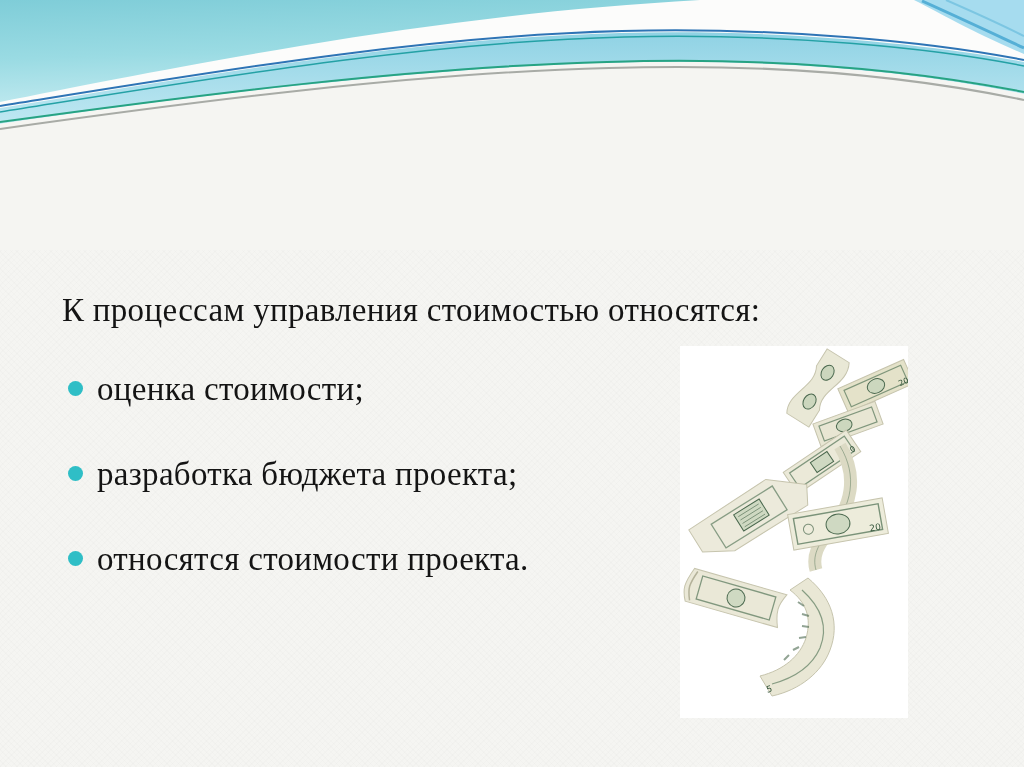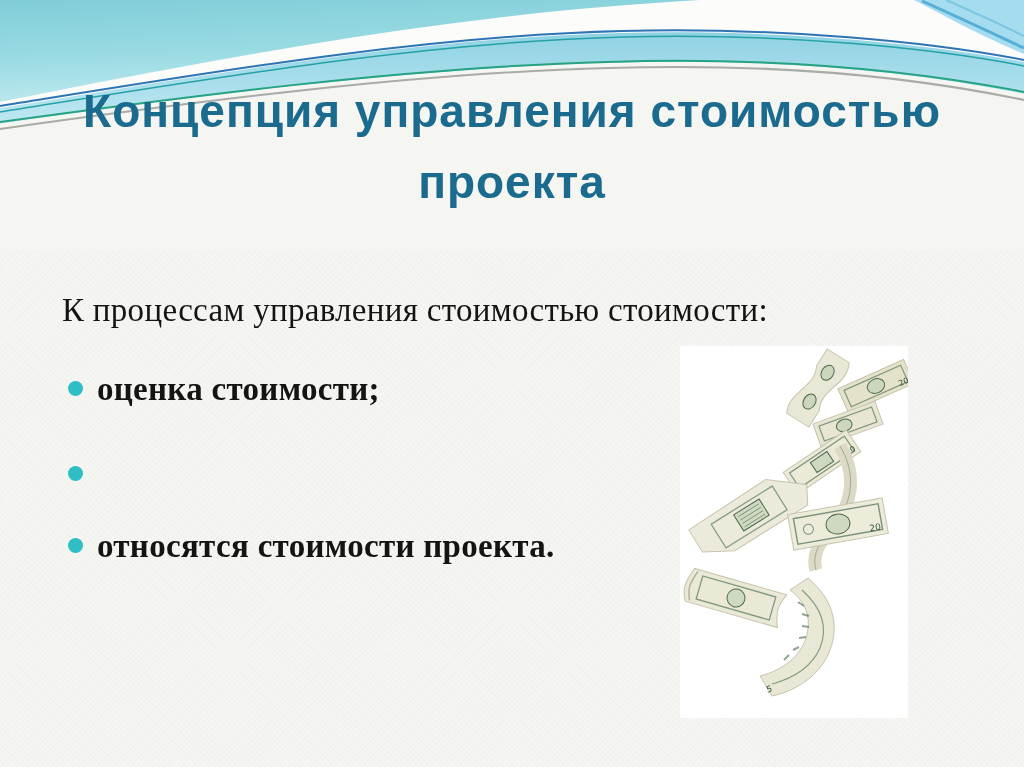--- a/index.html
+++ b/index.html
@@ -38,21 +38,20 @@
     margin:0;padding:0;list-style:none;
   }
   .bullet-row{
     display:flex;
     align-items:flex-start;
     margin:0 0 45px 0;
     line-height:40px;
     font-size:33px;
     color:#141414;
     letter-spacing:0.3px;
-    font-weight:bold;
   }
   .bullet-dot{
     flex:0 0 auto;
     width:15px;height:15px;
     margin:12px 14px 0 6px;
     border-radius:50%;
     background:#2fbec6;
   }
   .money-figure{
     position:absolute;left:680px;top:346px;width:228px;height:372px;
@@ -87,34 +86,31 @@
     <path d="M0,108 C210,74 420,38 620,33 C780,29 930,44 1024,62 L1024,94 C905,70 765,58 605,63 C410,69 185,97 0,124 Z" fill="url(#bandGrad)"></path>
 
     <path d="M0,124 C185,97 410,69 605,63 C765,58 905,70 1024,94 L1024,250 H0 Z" fill="#f5f5f2"></path>
 
     <path d="M0,106 C212,72 422,36 622,31 C782,27 932,42 1024,60" stroke="#2e74b5" stroke-width="2" fill="none"></path>
     <path d="M0,112 C214,78 424,42 624,37 C784,33 934,48 1024,66" stroke="#24a1a5" stroke-width="1.5" fill="none"></path>
     <path d="M0,122 C190,96 412,67 607,62 C767,57 907,69 1024,92" stroke="#27a383" stroke-width="2" fill="none"></path>
     <path d="M0,129 C192,102 414,73 609,68 C769,63 909,76 1024,100" stroke="#a8aba6" stroke-width="2" fill="none"></path>
   </svg>
 
-  <div class="title-block">
-    <div>Концепция управления стоимостью</div>
-    <div>проекта</div>
-  </div>
 
-  <div class="intro-line">К процессам управления стоимостью стоимости:</div>
+  <div class="intro-line">К процессам управления стоимостью относятся:</div>
 
   <ul class="bullet-list">
     <li class="bullet-row">
       <span class="bullet-dot"></span>
       <span>оценка стоимости;</span>
     </li>
     <li class="bullet-row">
       <span class="bullet-dot"></span>
+      <span>разработка бюджета проекта;</span>
     </li>
     <li class="bullet-row">
       <span class="bullet-dot"></span>
       <span>относятся стоимости проекта.</span>
     </li>
   </ul>
 
   <svg class="money-figure" viewBox="0 0 228 372" aria-hidden="true">
     <rect x="0" y="0" width="228" height="372" fill="#ffffff"></rect>
 

